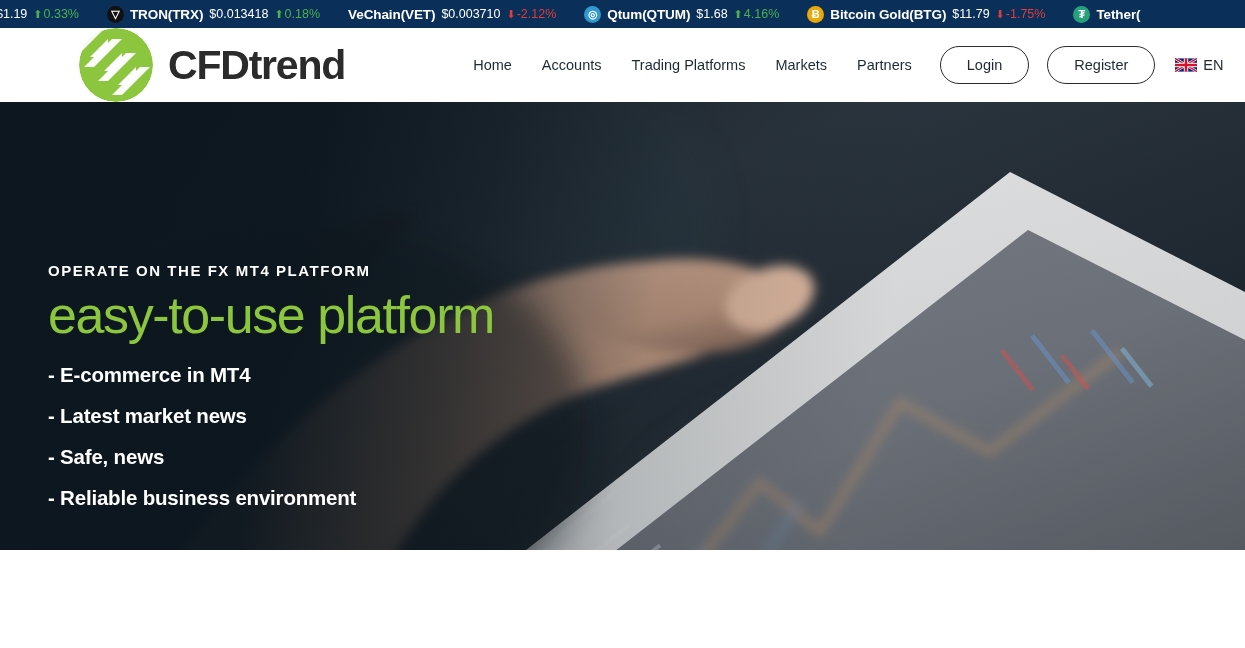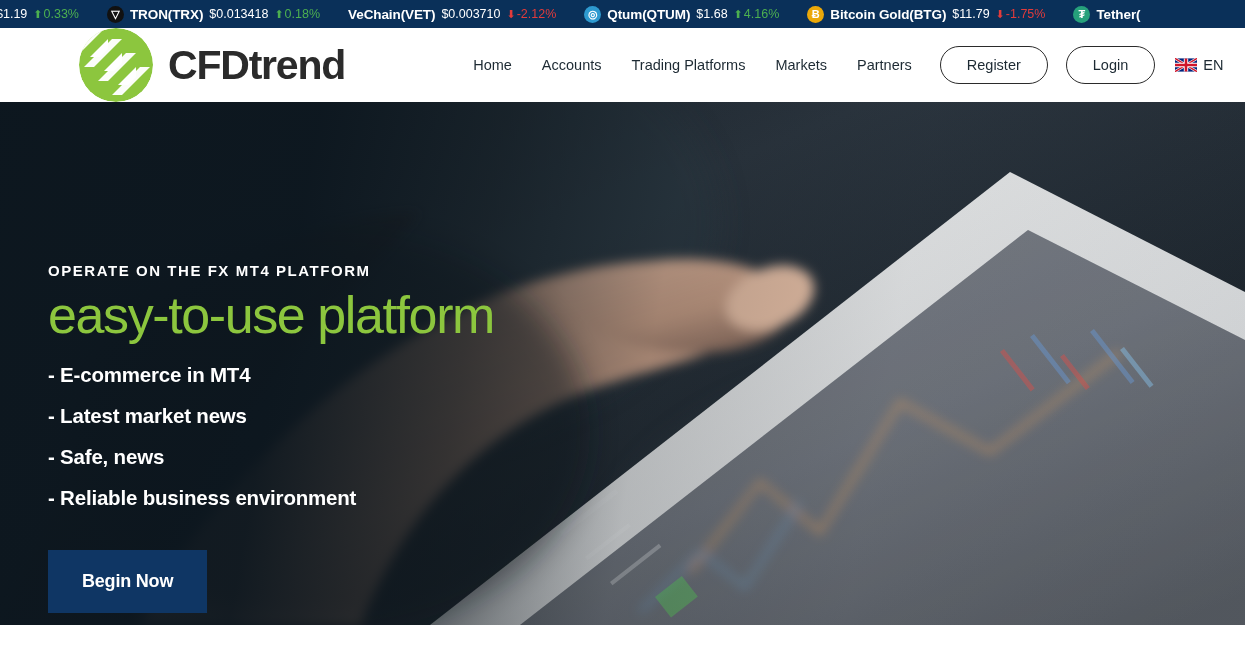--- a/index.html
+++ b/index.html
@@ -104,21 +104,21 @@
     font-family:"Liberation Sans", sans-serif;
     white-space:nowrap;
   }
   .lang { display:flex; align-items:center; gap:6px; cursor:pointer; margin-left:2px; }
   .flag { width:22px; height:14px; flex:0 0 auto; }
   .lang-label { font-size:14.5px; color:#1d2a33; }
 
   
   .hero {
     position:relative;
-    height:523px;
+    height:448px;
     overflow:hidden;
     background:#701a75;
   }
   .hero-photo { position:absolute; inset:0; }
   .hero-shade {
     position:absolute; inset:0;
     background:linear-gradient(100deg,
       rgba(12,22,30,0.97) 0%,
       rgba(12,22,30,0.94) 24%,
       rgba(14,22,28,0.62) 38%,
@@ -262,22 +262,22 @@
 
   <div class="nav">
     <span class="nav-item">Home</span>
     <span class="nav-item">Accounts</span>
     <span class="nav-item">Trading Platforms</span>
     <span class="nav-item">Markets</span>
     <span class="nav-item">Partners</span>
   </div>
 
   <div class="actions">
+    <button class="pill">Login</button>
     <button class="pill">Register</button>
-    <button class="pill">Login</button>
     <div class="lang">
       <span class="flag">
         <svg viewBox="0 0 60 36" width="22" height="14">
           <rect width="60" height="36" fill="#00247d"></rect>
           <path d="M0,0 L60,36 M60,0 L0,36" stroke="#fff" stroke-width="7"></path>
           <path d="M0,0 L60,36 M60,0 L0,36" stroke="#cf142b" stroke-width="4"></path>
           <path d="M30,0 L30,36 M0,18 L60,18" stroke="#fff" stroke-width="12"></path>
           <path d="M30,0 L30,36 M0,18 L60,18" stroke="#cf142b" stroke-width="7"></path>
         </svg>
       </span>

